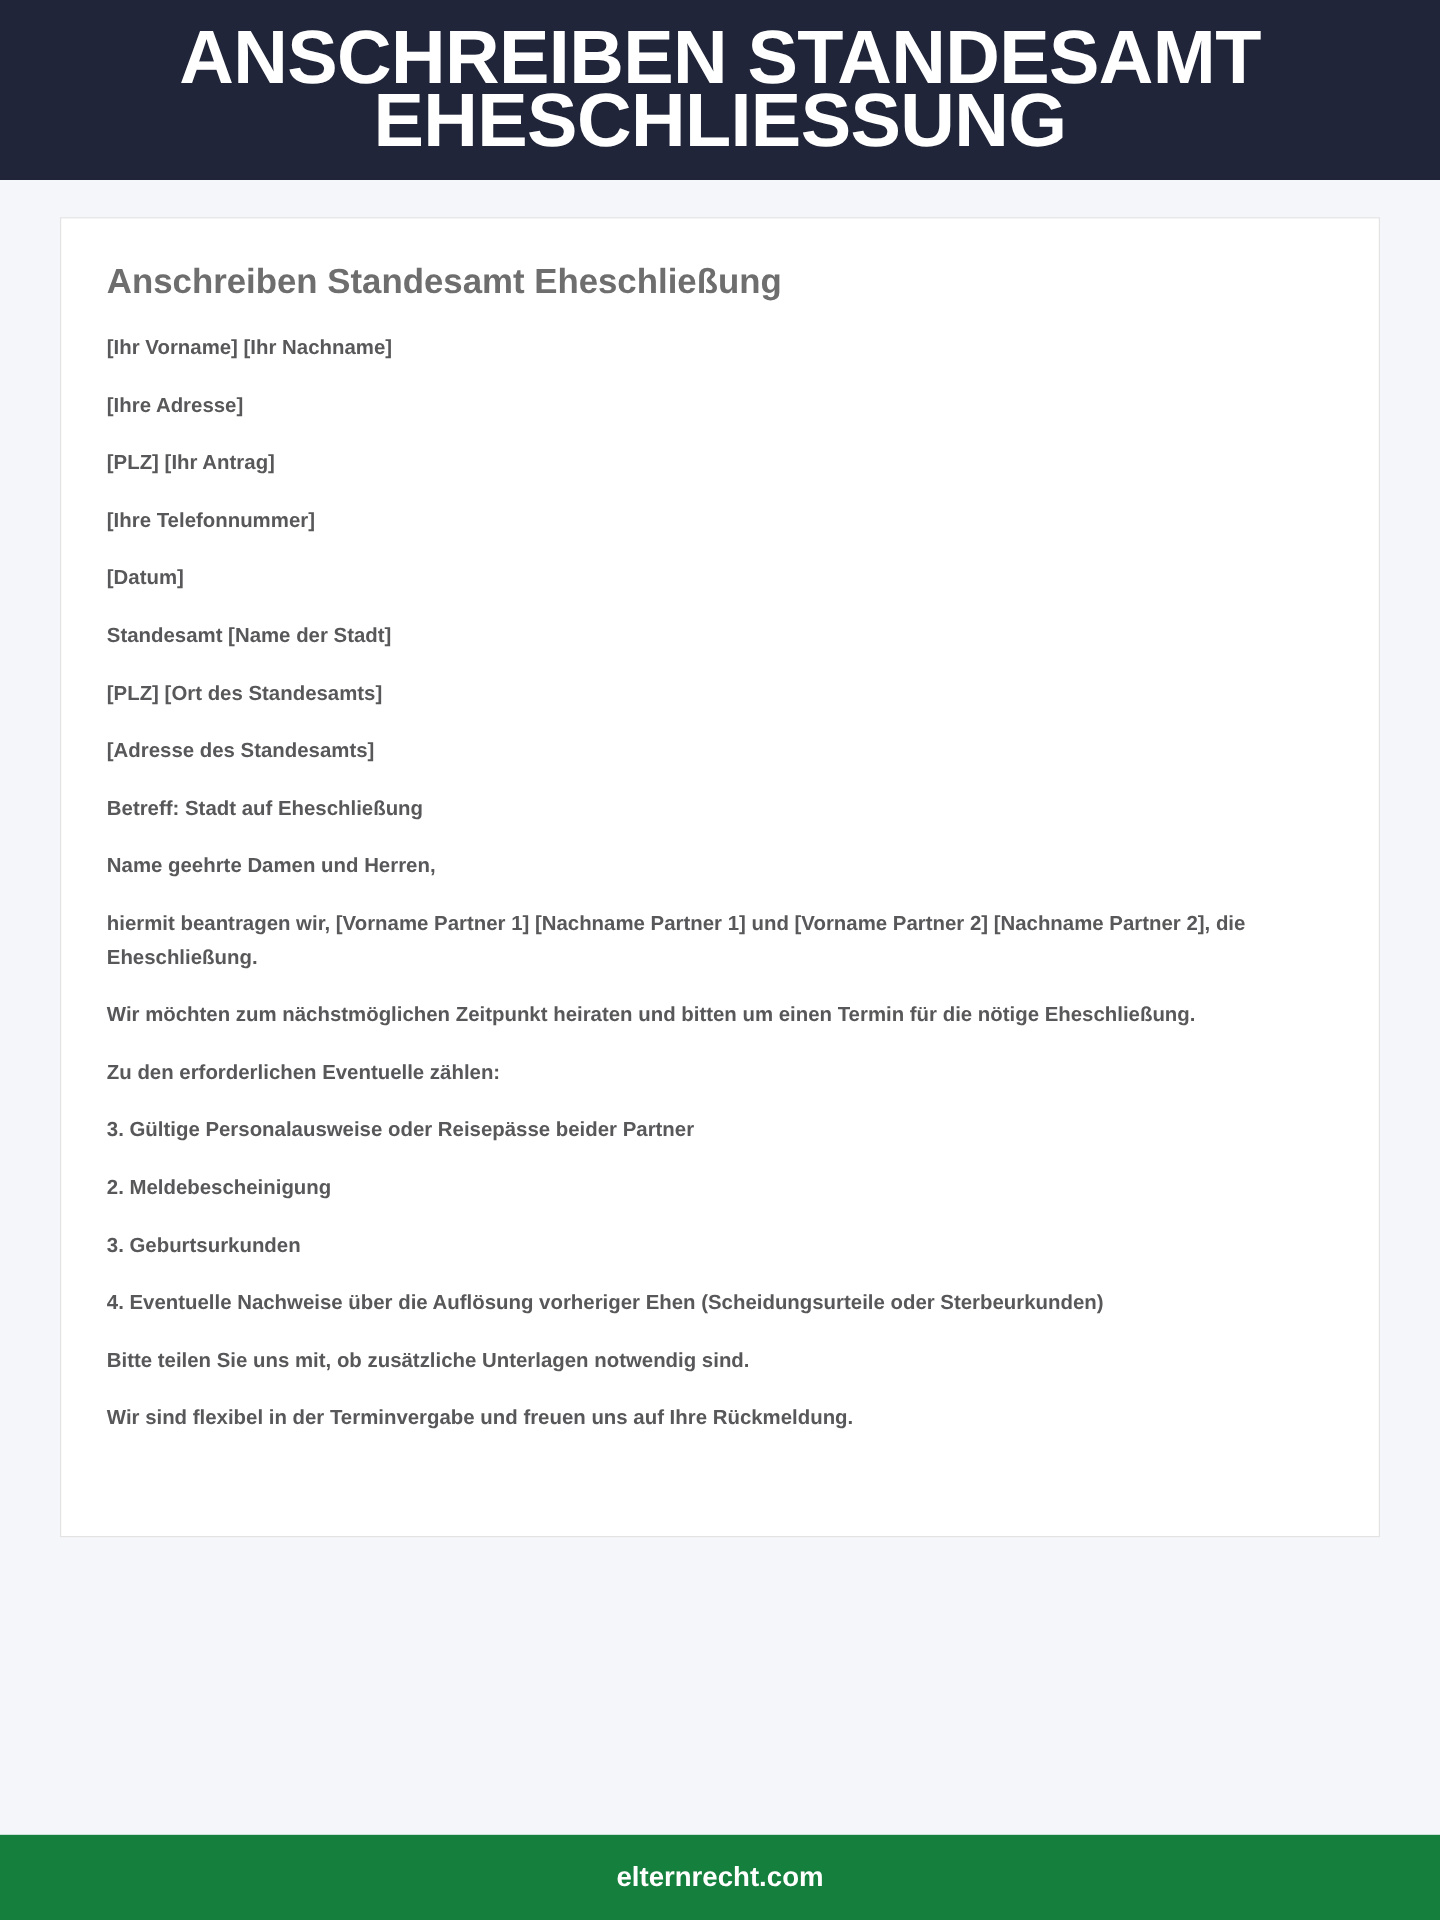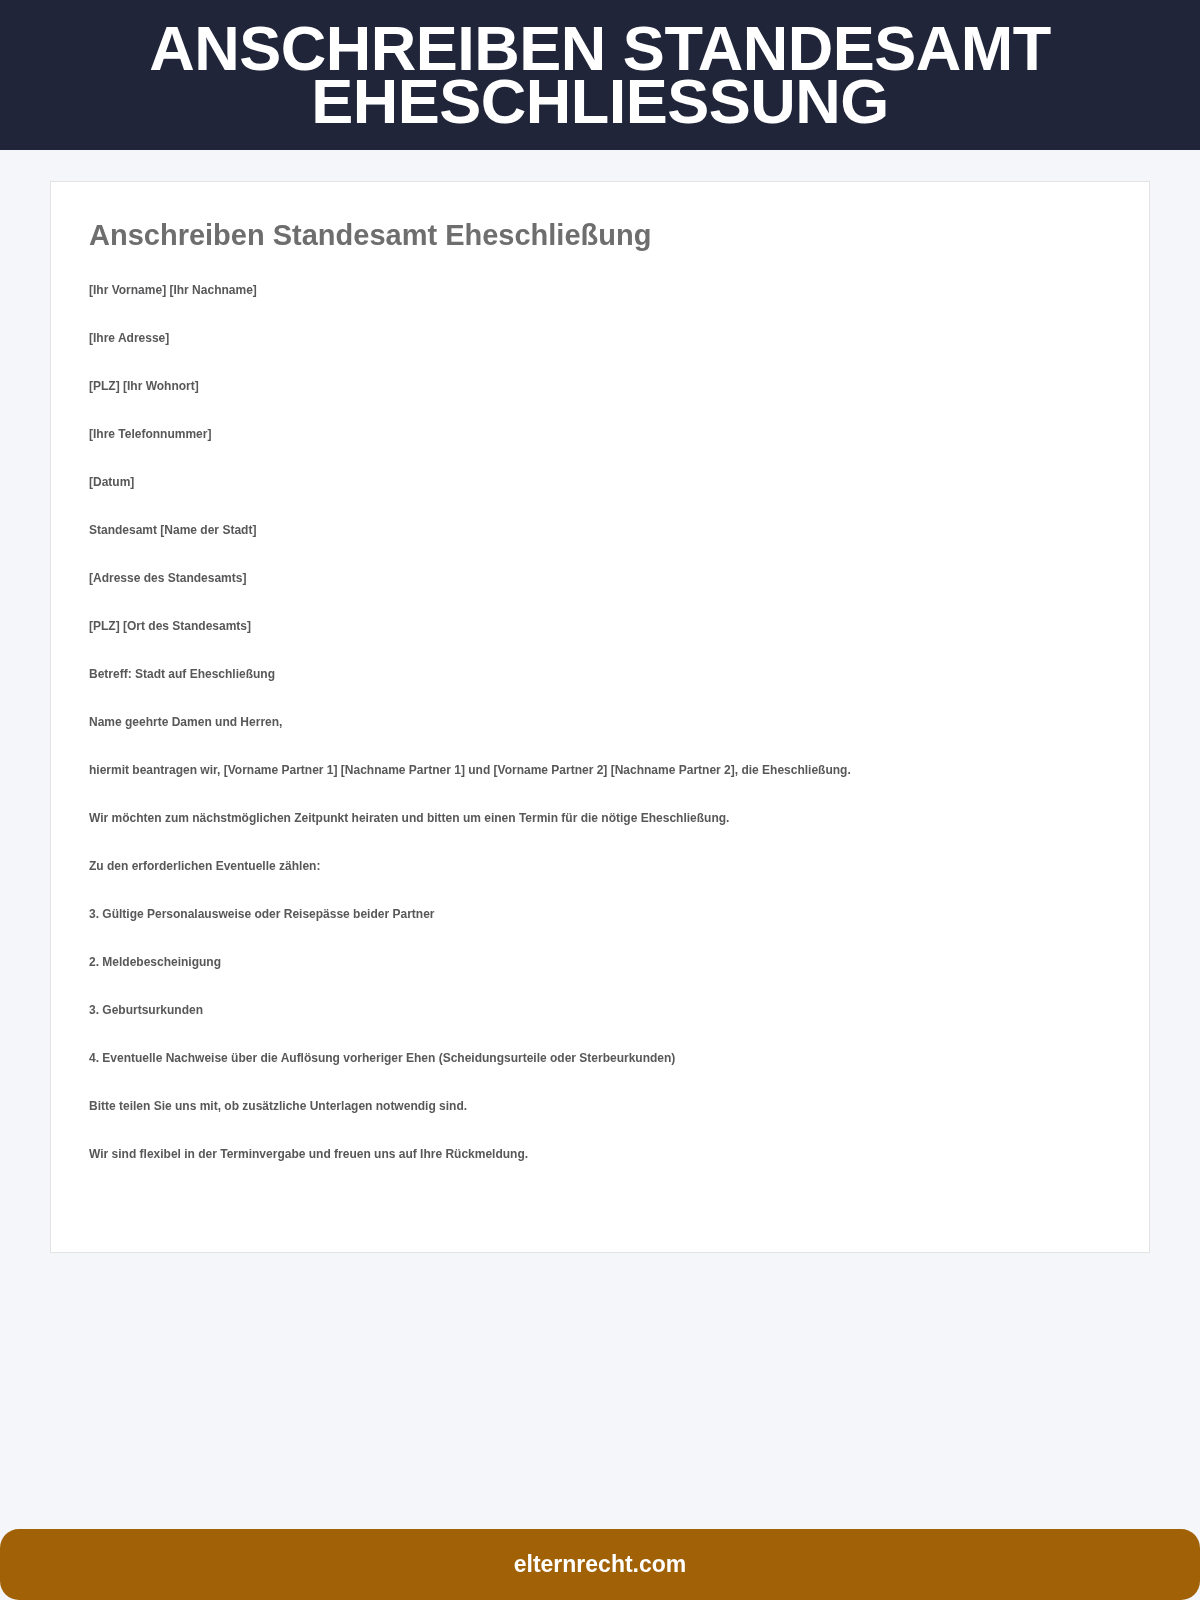--- a/index.html
+++ b/index.html
@@ -49,65 +49,64 @@
   }
   .letter-card h2 {
     margin: 0 0 22px;
     font-size: 29px;
     line-height: 38px;
     font-weight: bold;
     color: #6e6e6e;
   }
   .letter-card p {
     margin: 0 0 20px;
-    font-size: 12px;
+    font-size: 17px;
     line-height: 28px;
     font-weight: bold;
     color: #58585a;
   }
   .letter-card p.gap {
   }
 
   
   .site-footer {
     flex: none;
     height: 71px;
-    background: #a16207;
+    background: #15803d;
     display: flex;
     align-items: center;
     justify-content: center;
-    border-radius: 19px;
   }
   .site-footer .site-name {
     color: #ffffff;
     font-size: 23px;
     font-weight: bold;
   }
 </style>
 </head>
 <body>
 
 <header class="site-header">
   <h1>ANSCHREIBEN STANDESAMT EHESCHLIESSUNG</h1>
 </header>
 
 <main class="main-area">
   <article class="letter-card">
     <h2>Anschreiben Standesamt Eheschließung</h2>
 
     <p>[Ihr Vorname] [Ihr Nachname]</p>
     <p>[Ihre Adresse]</p>
-    <p>[PLZ] [Ihr Wohnort]</p>
+    <p>[PLZ] [Ihr Antrag]</p>
     <p>[Ihre Telefonnummer]</p>
 
     <p class="gap">[Datum]</p>
 
     <p class="gap">Standesamt [Name der Stadt]</p>
+    <p>[PLZ] [Ort des Standesamts]</p>
     <p>[Adresse des Standesamts]</p>
-    <p>[PLZ] [Ort des Standesamts]</p>
 
     <p class="gap">Betreff: Stadt auf Eheschließung</p>
     <p class="gap">Name geehrte Damen und Herren,</p>
 
     <p class="gap">hiermit beantragen wir, [Vorname Partner 1] [Nachname Partner 1] und [Vorname Partner 2] [Nachname Partner 2], die Eheschließung.</p>
     <p>Wir möchten zum nächstmöglichen Zeitpunkt heiraten und bitten um einen Termin für die nötige Eheschließung.</p>
 
     <p class="gap">Zu den erforderlichen Eventuelle zählen:</p>
     <p>3. Gültige Personalausweise oder Reisepässe beider Partner</p>
     <p>2. Meldebescheinigung</p>

